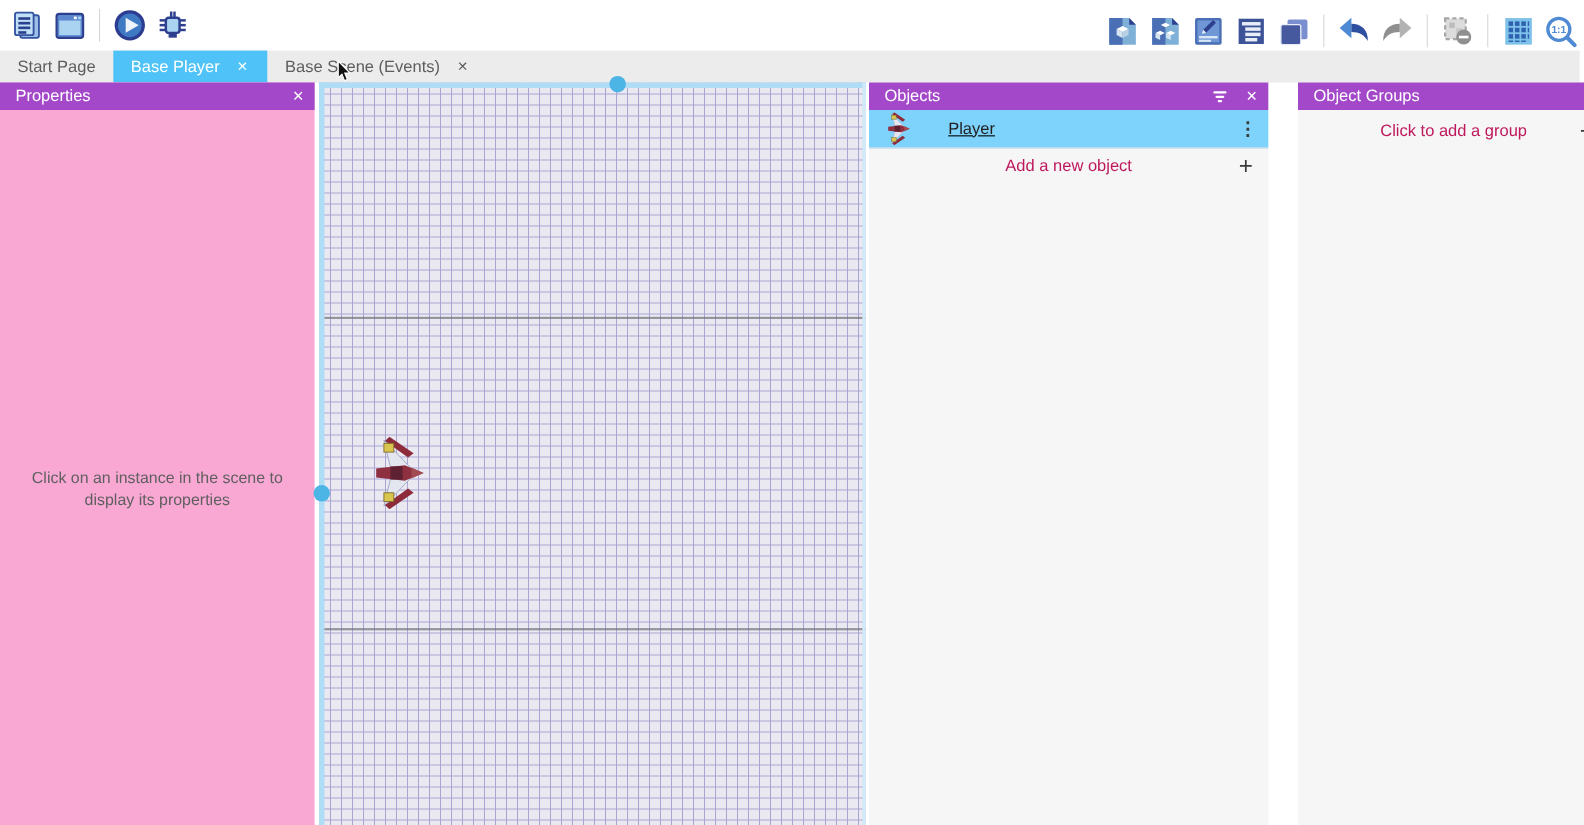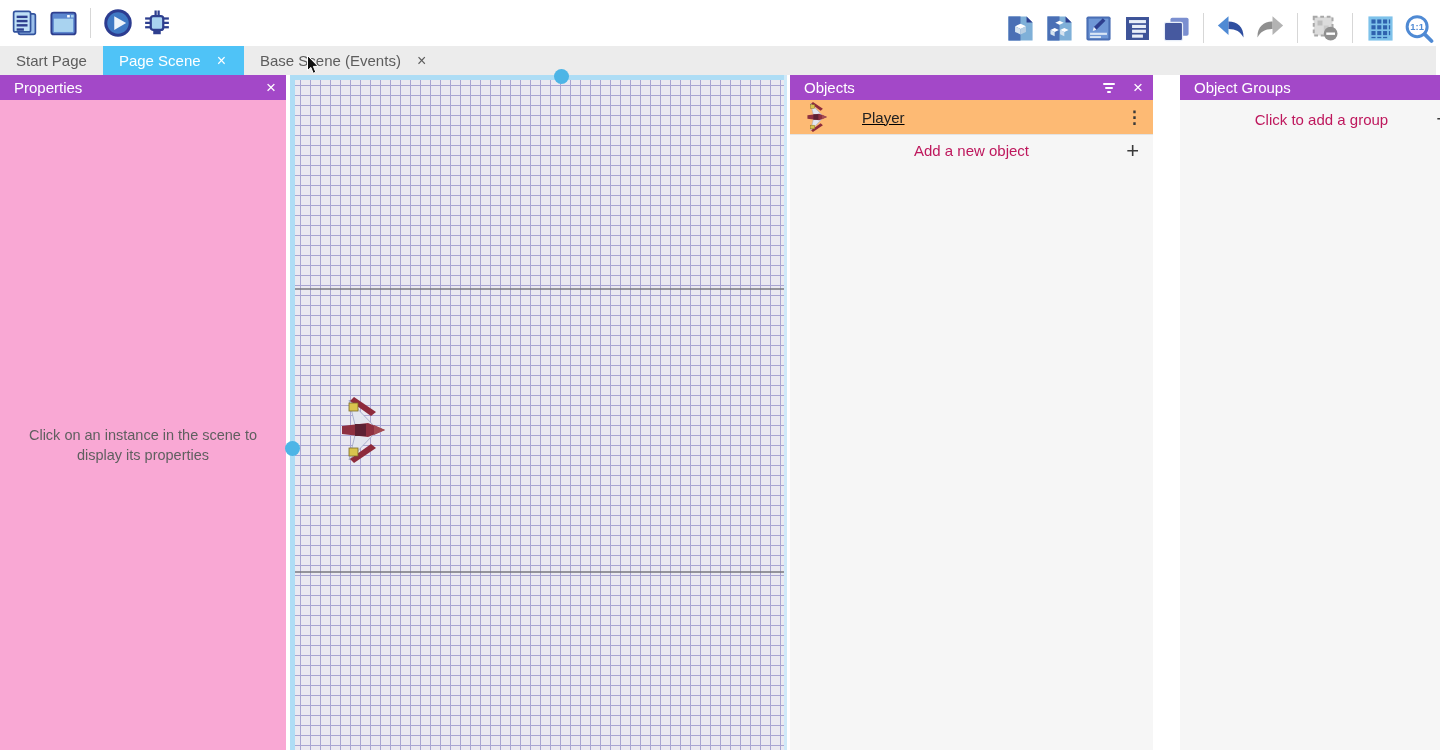--- a/index.html
+++ b/index.html
@@ -25,21 +25,21 @@
   .panel-header .hdr-actions{position:absolute;right:10px;top:0;height:25px;display:flex;align-items:center;gap:18px;}
   .hdr-x{color:#fff;font-size:17px;line-height:1;cursor:pointer;}
   .filter-icon{display:flex;flex-direction:column;gap:2px;align-items:center;cursor:pointer;}
   .filter-icon i{display:block;height:2px;background:#fff;border-radius:1px;}
   .filter-icon i:nth-child(1){width:12px}.filter-icon i:nth-child(2){width:8px}.filter-icon i:nth-child(3){width:4px}
 
   #panel-properties{left:0;width:286px;}
   .props-empty{position:absolute;left:0;top:350px;width:100%;text-align:center;font-size:14.5px;color:#5f5f5f;line-height:20px;padding:0 6px;box-sizing:border-box;}
 
   #panel-objects{left:790px;width:363px;background:#f6f6f6;}
-  .obj-row{height:34px;background:#fdba74;border-bottom:1px solid #e3e3e3;display:flex;align-items:center;position:relative;cursor:pointer;text-decoration:underline;}
+  .obj-row{height:34px;background:#7dd3fc;border-bottom:1px solid #e3e3e3;display:flex;align-items:center;position:relative;cursor:pointer;text-decoration:underline;}
   .obj-thumb{width:30px;height:30px;margin-left:12px;display:flex;align-items:center;justify-content:center;}
   .obj-name{margin-left:30px;font-size:15px;color:#212121;}
   .kebab{position:absolute;right:10px;top:0;height:34px;display:flex;align-items:center;font-size:17px;color:#3a3a3a;letter-spacing:0;cursor:pointer;font-weight:bold;}
   .add-row{height:31px;display:flex;align-items:center;justify-content:center;position:relative;cursor:pointer;}
   .add-label{font-size:15px;color:#be185d;}
   .plus{position:absolute;right:14px;font-size:22px;font-weight:300;color:#3a3a3a;line-height:1;cursor:pointer;}
 
   #panel-groups{left:1180px;width:283px;background:#f6f6f6;}
 
   
@@ -213,21 +213,21 @@
         </svg>
       </div>
     </div>
   </div>
 
   <div class="tabbar">
     <div class="tab">
       <span>Start Page</span>
     </div>
     <div class="tab active">
-      <span>Page Scene</span>
+      <span>Base Player</span>
       <span class="tab-close">×</span>
     </div>
     <div class="tab">
       <span>Base Scene (Events)</span>
       <span class="tab-close">×</span>
     </div>
   </div>
 
   <div class="panel" id="panel-properties">
     <div class="panel-header">

